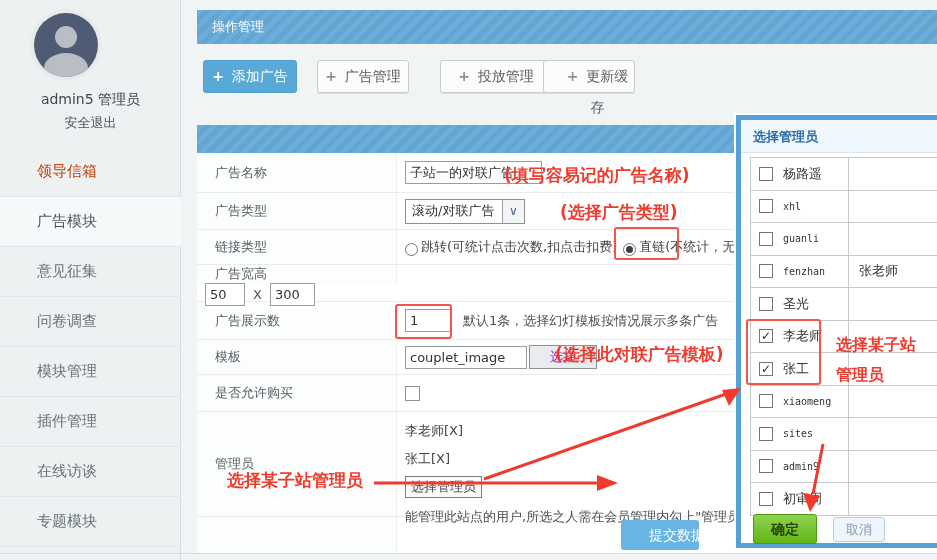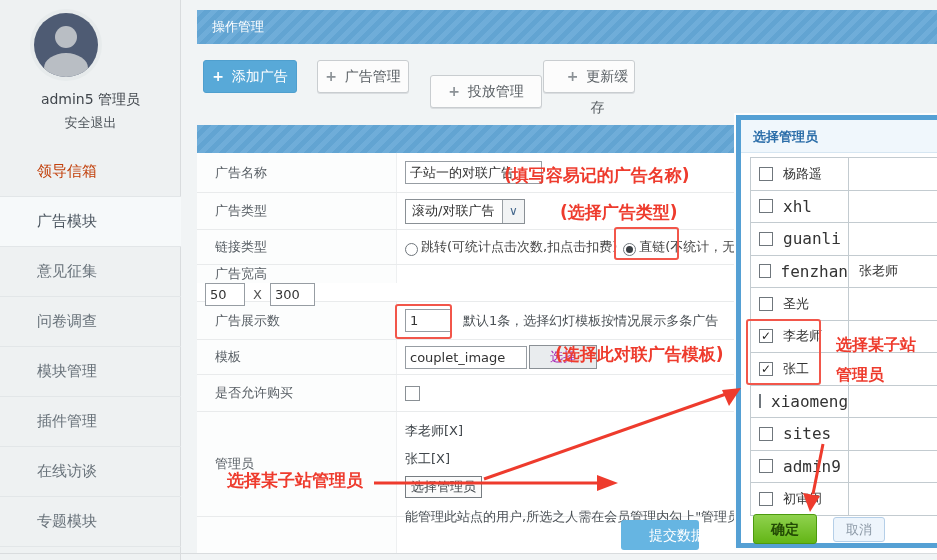--- a/index.html
+++ b/index.html
@@ -25,21 +25,21 @@
   .bar1 { top:10px; height:34px; line-height:34px; padding-left:15px; color:#fff; font-size:13px; }
   .bar2 { top:125px; height:28px; }
 
   
   .tbtn { position:absolute; top:60px; height:33px; line-height:31px; text-align:center; font-size:14px; border-radius:3px; cursor:pointer; }
   .tbtn .plus { margin-right:8px; font-weight:bold; }
   .tbtn.primary { left:203px; width:94px; background:#58a9d8; color:#fff; border:1px solid #4f9fce; }
   .tbtn.sec { background:#fcfcfc; border:1px solid #c9cdd0; color:#5a6065; box-shadow:0 1px 0 #dadde0; }
   .tbtn.sec .plus { color:#8b9196; }
   .tbtn.b2 { left:317px; width:92px; }
-  .tbtn.b3 { left:430px; width:112px;margin-top:15px; }
+  .tbtn.b3 { left:440px; width:112px; }
   .tbtn.b4 { left:543px; width:92px;padding-left:17px; }
 
   
   .formtable { position:absolute; left:197px; top:153px; width:740px; height:400px; background:#fff; }
   .frow { display:flex; border-bottom:1px solid #e9ebec; }
   .frow .lbl { width:200px; padding-left:18px; font-size:13px; color:#575e64; display:flex; align-items:center; border-right:1px solid #eef0f1; background:#fcfdfd; }
   .frow .val { flex:1; position:relative; padding-left:8px; display:flex; align-items:center; font-size:13px; color:#444; overflow:visible; white-space:nowrap; }
   .r1{height:40px;} .r2{height:37px;} .r3{height:35px;} .r4{height:37px;flex-direction:column;} .r5{height:38px;} .r6{height:35px;} .r7{height:37px;} .r8{height:105px;} .r9{height:36px; border-bottom:none;}
   .txtin { border:1px solid #979da3; height:23px; font-size:13px; padding:0 4px; color:#333; background:#fff; font-family:"DejaVu Sans","Liberation Sans",sans-serif; }
   .in-name { width:137px; }
@@ -62,21 +62,21 @@
 
   
   .popup { position:absolute; left:736px; top:115px; width:215px; height:433px; background:#fff; border:5px solid #55a0d4; box-shadow:0 0 0 2px #fdfdfd; z-index:40; }
   .popup-title { height:33px; line-height:33px; padding-left:12px; font-size:13px; font-weight:bold; color:#2a6da8; background:#f0f7fc; border-bottom:1px solid #d6e6f2; }
   .ptable { position:absolute; left:9px; top:37px; width:240px; border:1px solid #c3cbd0; border-bottom:none; }
   .prow { display:flex; height:32.5px; border-bottom:1px solid #c3cbd0; background:#fff; }
   .prow .c1 { width:98px; border-right:1px solid #c3cbd0; display:flex; align-items:center; }
   .prow .c2 { flex:1; display:flex; align-items:center; padding-left:10px; font-size:13px; color:#333; }
   .pcb { width:14px; height:14px; border:1px solid #6f767c; background:#fff; margin-left:8px; text-align:center; line-height:13px; font-size:12px; font-weight:bold; color:#222; }
   .pname { margin-left:10px; font-size:13px; color:#333; }
-  .pname.latin { font-family:"DejaVu Sans Mono","Liberation Mono",monospace; font-size:16px; }
+  .pname.latin { font-family:"DejaVu Sans Mono","Liberation Mono",monospace; font-size:10px; }
   .ok-btn { position:absolute; left:12px; top:394px; width:64px; height:30px; background:linear-gradient(#8fd24e,#63b516); border:1px solid #4c9a0e; border-radius:3px; color:#234a05; font-size:14px; font-weight:bold; text-align:center; line-height:28px; cursor:pointer; }
   .cancel-btn { position:absolute; left:92px; top:397px; width:52px; height:25px; background:#eef5fc; border:1px solid #b5cfe8; border-radius:3px; color:#8b98a5; font-size:13px; text-align:center; line-height:23px; cursor:pointer; }
 
   
   .red-note { position:absolute; color:#ee3b2d; font-size:17px; font-weight:bold; z-index:60; white-space:nowrap; pointer-events:none; }
   .red-box { position:absolute; border:2px solid #f2564a; border-radius:3px; z-index:60; pointer-events:none; }
   .arrows { position:absolute; left:0; top:0; width:937px; height:560px; z-index:55; pointer-events:none; }
 </style>
 </head>
 <body>

